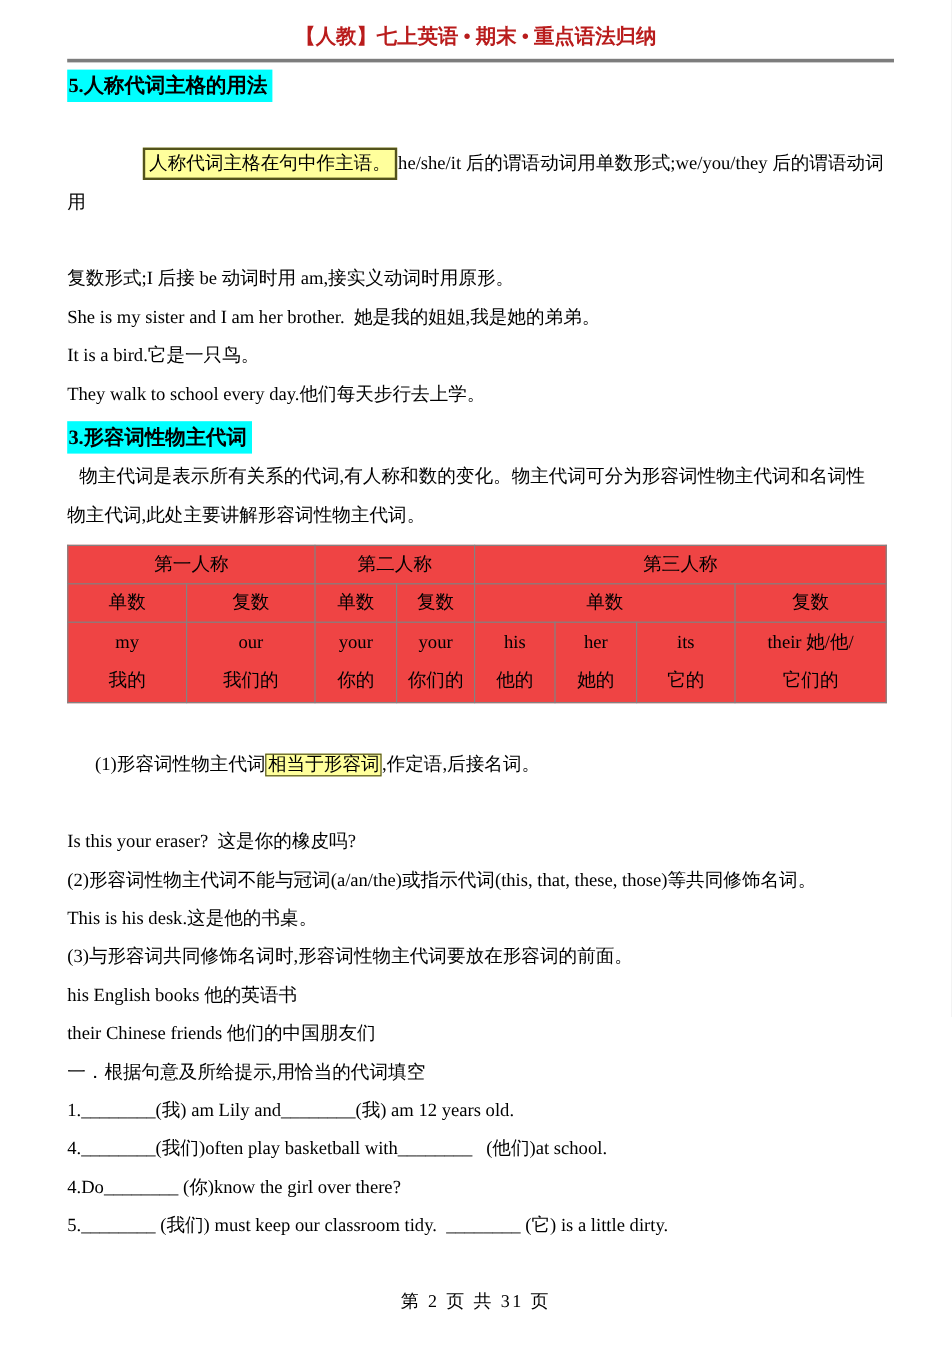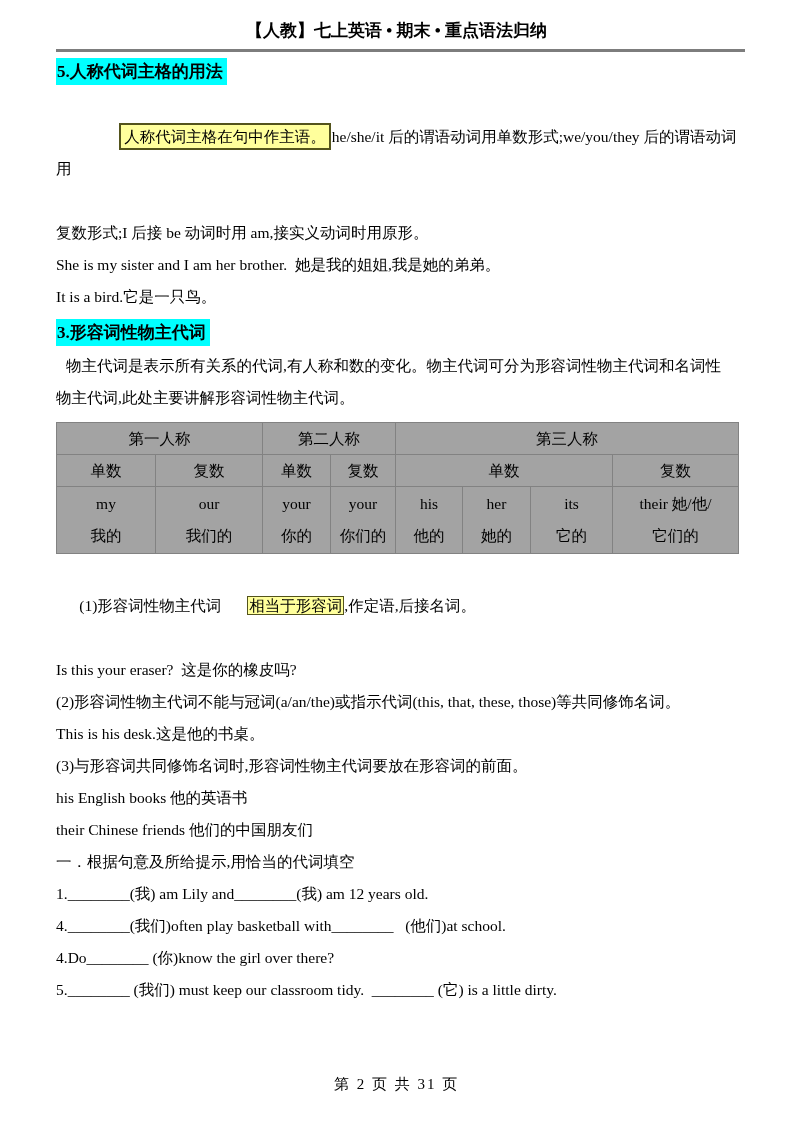--- a/index.html
+++ b/index.html
@@ -8,21 +8,21 @@
     width:793px;height:1122px;
     background:#ffffff;
     font-family:"Liberation Serif","DejaVu Serif",serif;
     color:#000;
     overflow:hidden;
     margin:0 auto;
   }
   .header-title{
     padding-top:20px;
     text-align:center;
-    color:#000000;
+    color:#b91c1c;
     font-weight:bold;
     font-size:17px;
     line-height:22px;
   }
   .rule{
     margin:7px 48px 0 56px;
     height:3px;
     background:#7d7d7d;
   }
   .content{
@@ -50,28 +50,27 @@
     border:2px solid #53531c;
     line-height:23px;
     padding:0 3px;
     margin-left:40px;
     margin-right:1px;
   }
   .yhl{
     background:#FFFF9C;
     border:1px solid #53531c;
     padding:0 1px;
-    margin-left:26px;
   }
   table.pron{
     table-layout:fixed;
     border-collapse:collapse;
     width:682px;
     margin-top:8px;
-    background:#a3a3a3;
+    background:#ef4444;
   }
   table.pron td{
     border:1px solid #828282;
     text-align:center;
     font-size:15.5px;
     padding:0;
   }
   .hrow td{height:31px;line-height:31px;}
   .drow td{height:66px;}
   .cell-en,.cell-zh{line-height:32px;display:block;}
@@ -96,20 +95,21 @@
 
     <div>
       <span class="sec-title">5.人称代词主格的用法</span>
     </div>
     <div class="line first-line">
       <span class="ybox">人称代词主格在句中作主语。</span><span>he/she/it 后的谓语动词用单数形式;we/you/they 后的谓语动词用</span>
     </div>
     <div class="line">复数形式;I 后接 be 动词时用 am,接实义动词时用原形。</div>
     <div class="line">She is my sister and I am her brother.  她是我的姐姐,我是她的弟弟。</div>
     <div class="line">It is a bird.它是一只鸟。</div>
+    <div class="line">They walk to school every day.他们每天步行去上学。</div>
 
     <div>
       <span class="sec-title">3.形容词性物主代词</span>
     </div>
     <div class="line first-line indent-half">物主代词是表示所有关系的代词,有人称和数的变化。物主代词可分为形容词性物主代词和名词性</div>
     <div class="line">物主代词,此处主要讲解形容词性物主代词。</div>
 
     <table class="pron">
       <colgroup>
         <col style="width:99px">

